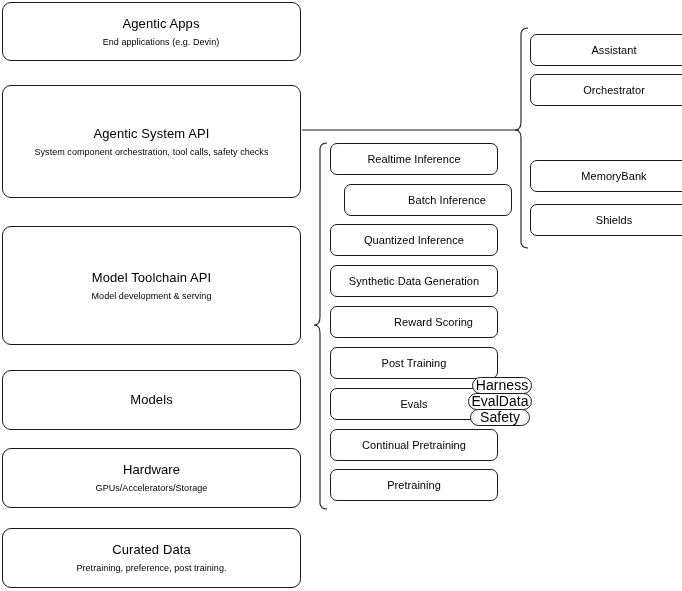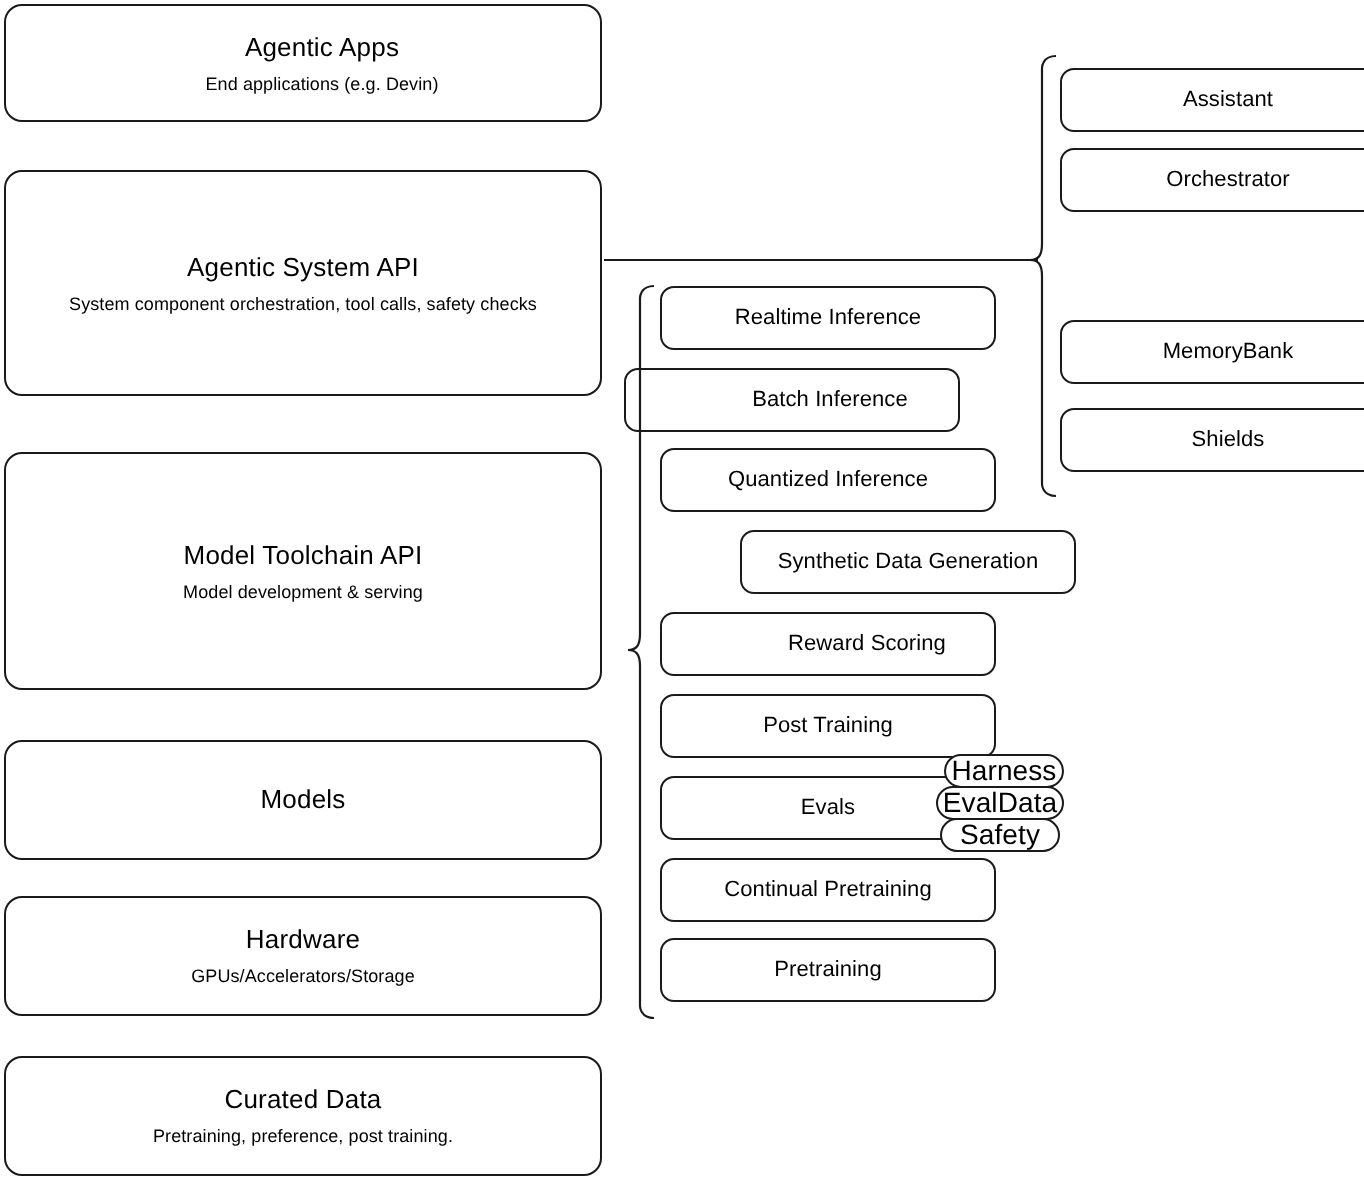--- a/index.html
+++ b/index.html
@@ -130,29 +130,29 @@
 
   <div class="node layer" style="left:2px; top:528px; height:60px;">
     <div class="title">Curated Data</div>
     <div class="subtitle">Pretraining, preference, post training.</div>
   </div>
 
   <div class="node chip" style="left:330px; top:143px;">
       <span>Realtime Inference</span>
     </div>
 
-  <div class="node chip" style="left:312px; top:184px;padding-left:38px;">
+  <div class="node chip" style="left:344px; top:184px;padding-left:38px;">
       <span>Batch Inference</span>
     </div>
 
   <div class="node chip" style="left:330px; top:224px;">
       <span>Quantized Inference</span>
     </div>
 
-  <div class="node chip" style="left:330px; top:265px;margin-left:40px;">
+  <div class="node chip" style="left:330px; top:265px;">
       <span>Synthetic Data Generation</span>
     </div>
 
   <div class="node chip" style="left:330px; top:306px;padding-left:39px;">
       <span>Reward Scoring</span>
     </div>
 
   <div class="node chip" style="left:330px; top:347px;">
       <span>Post Training</span>
     </div>

